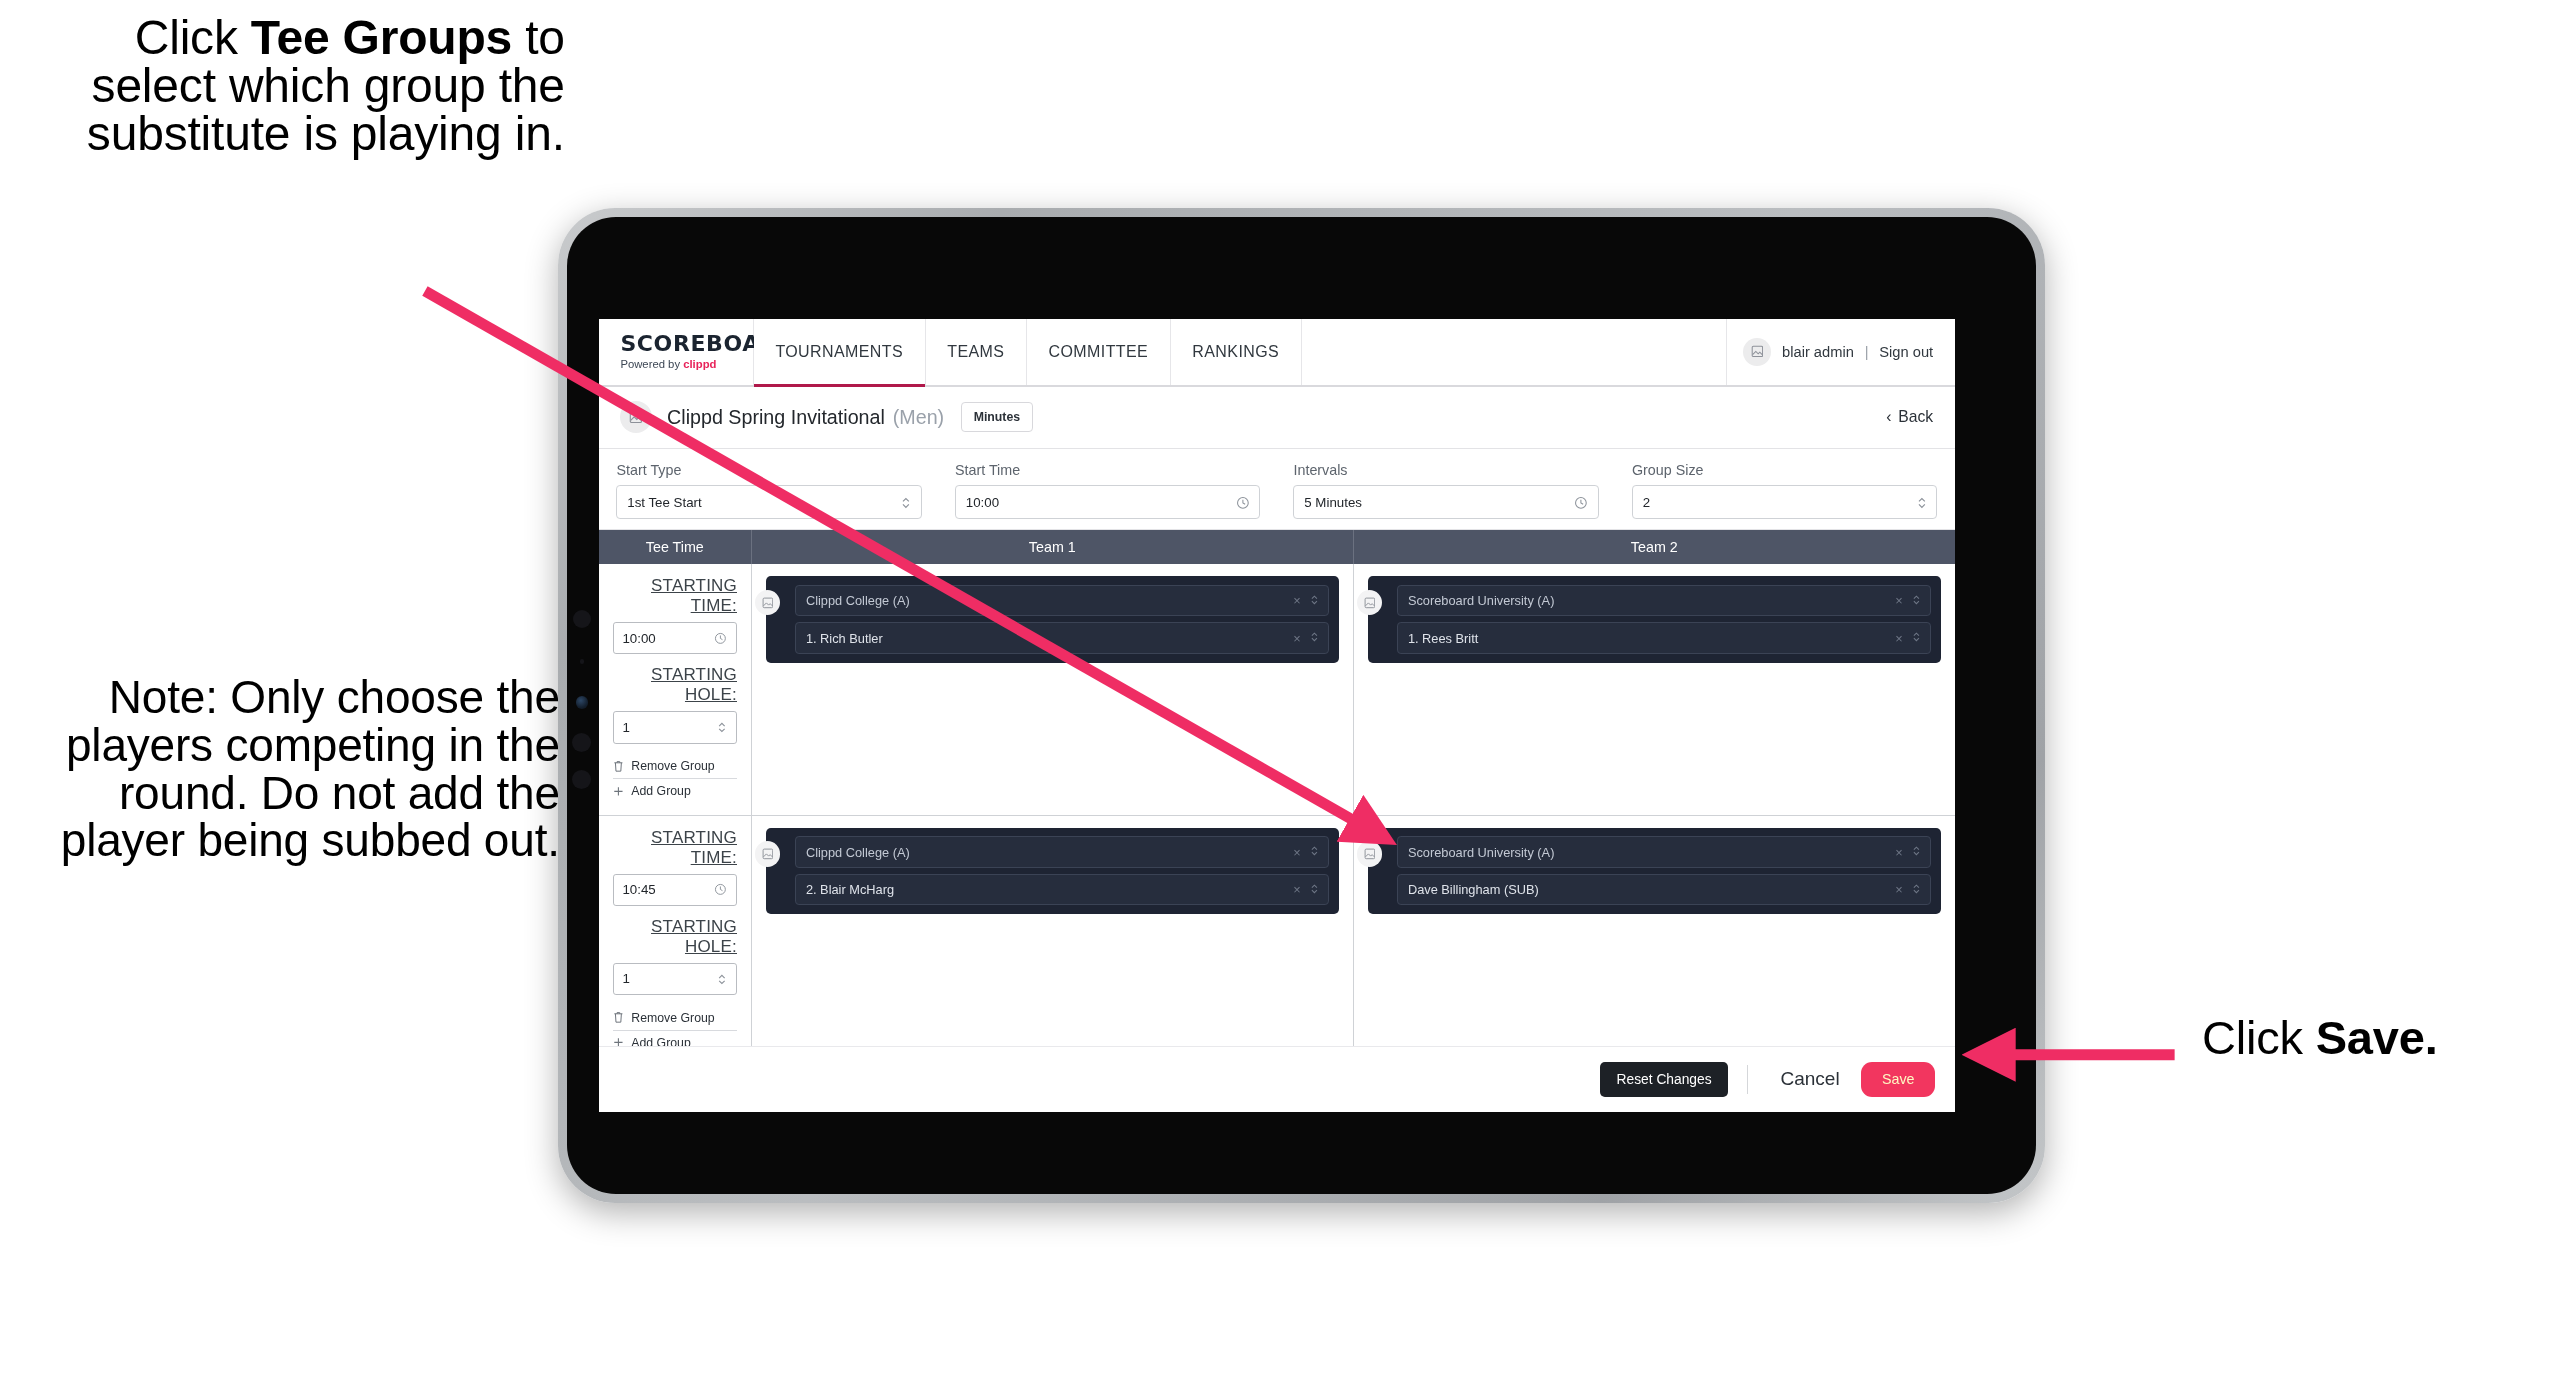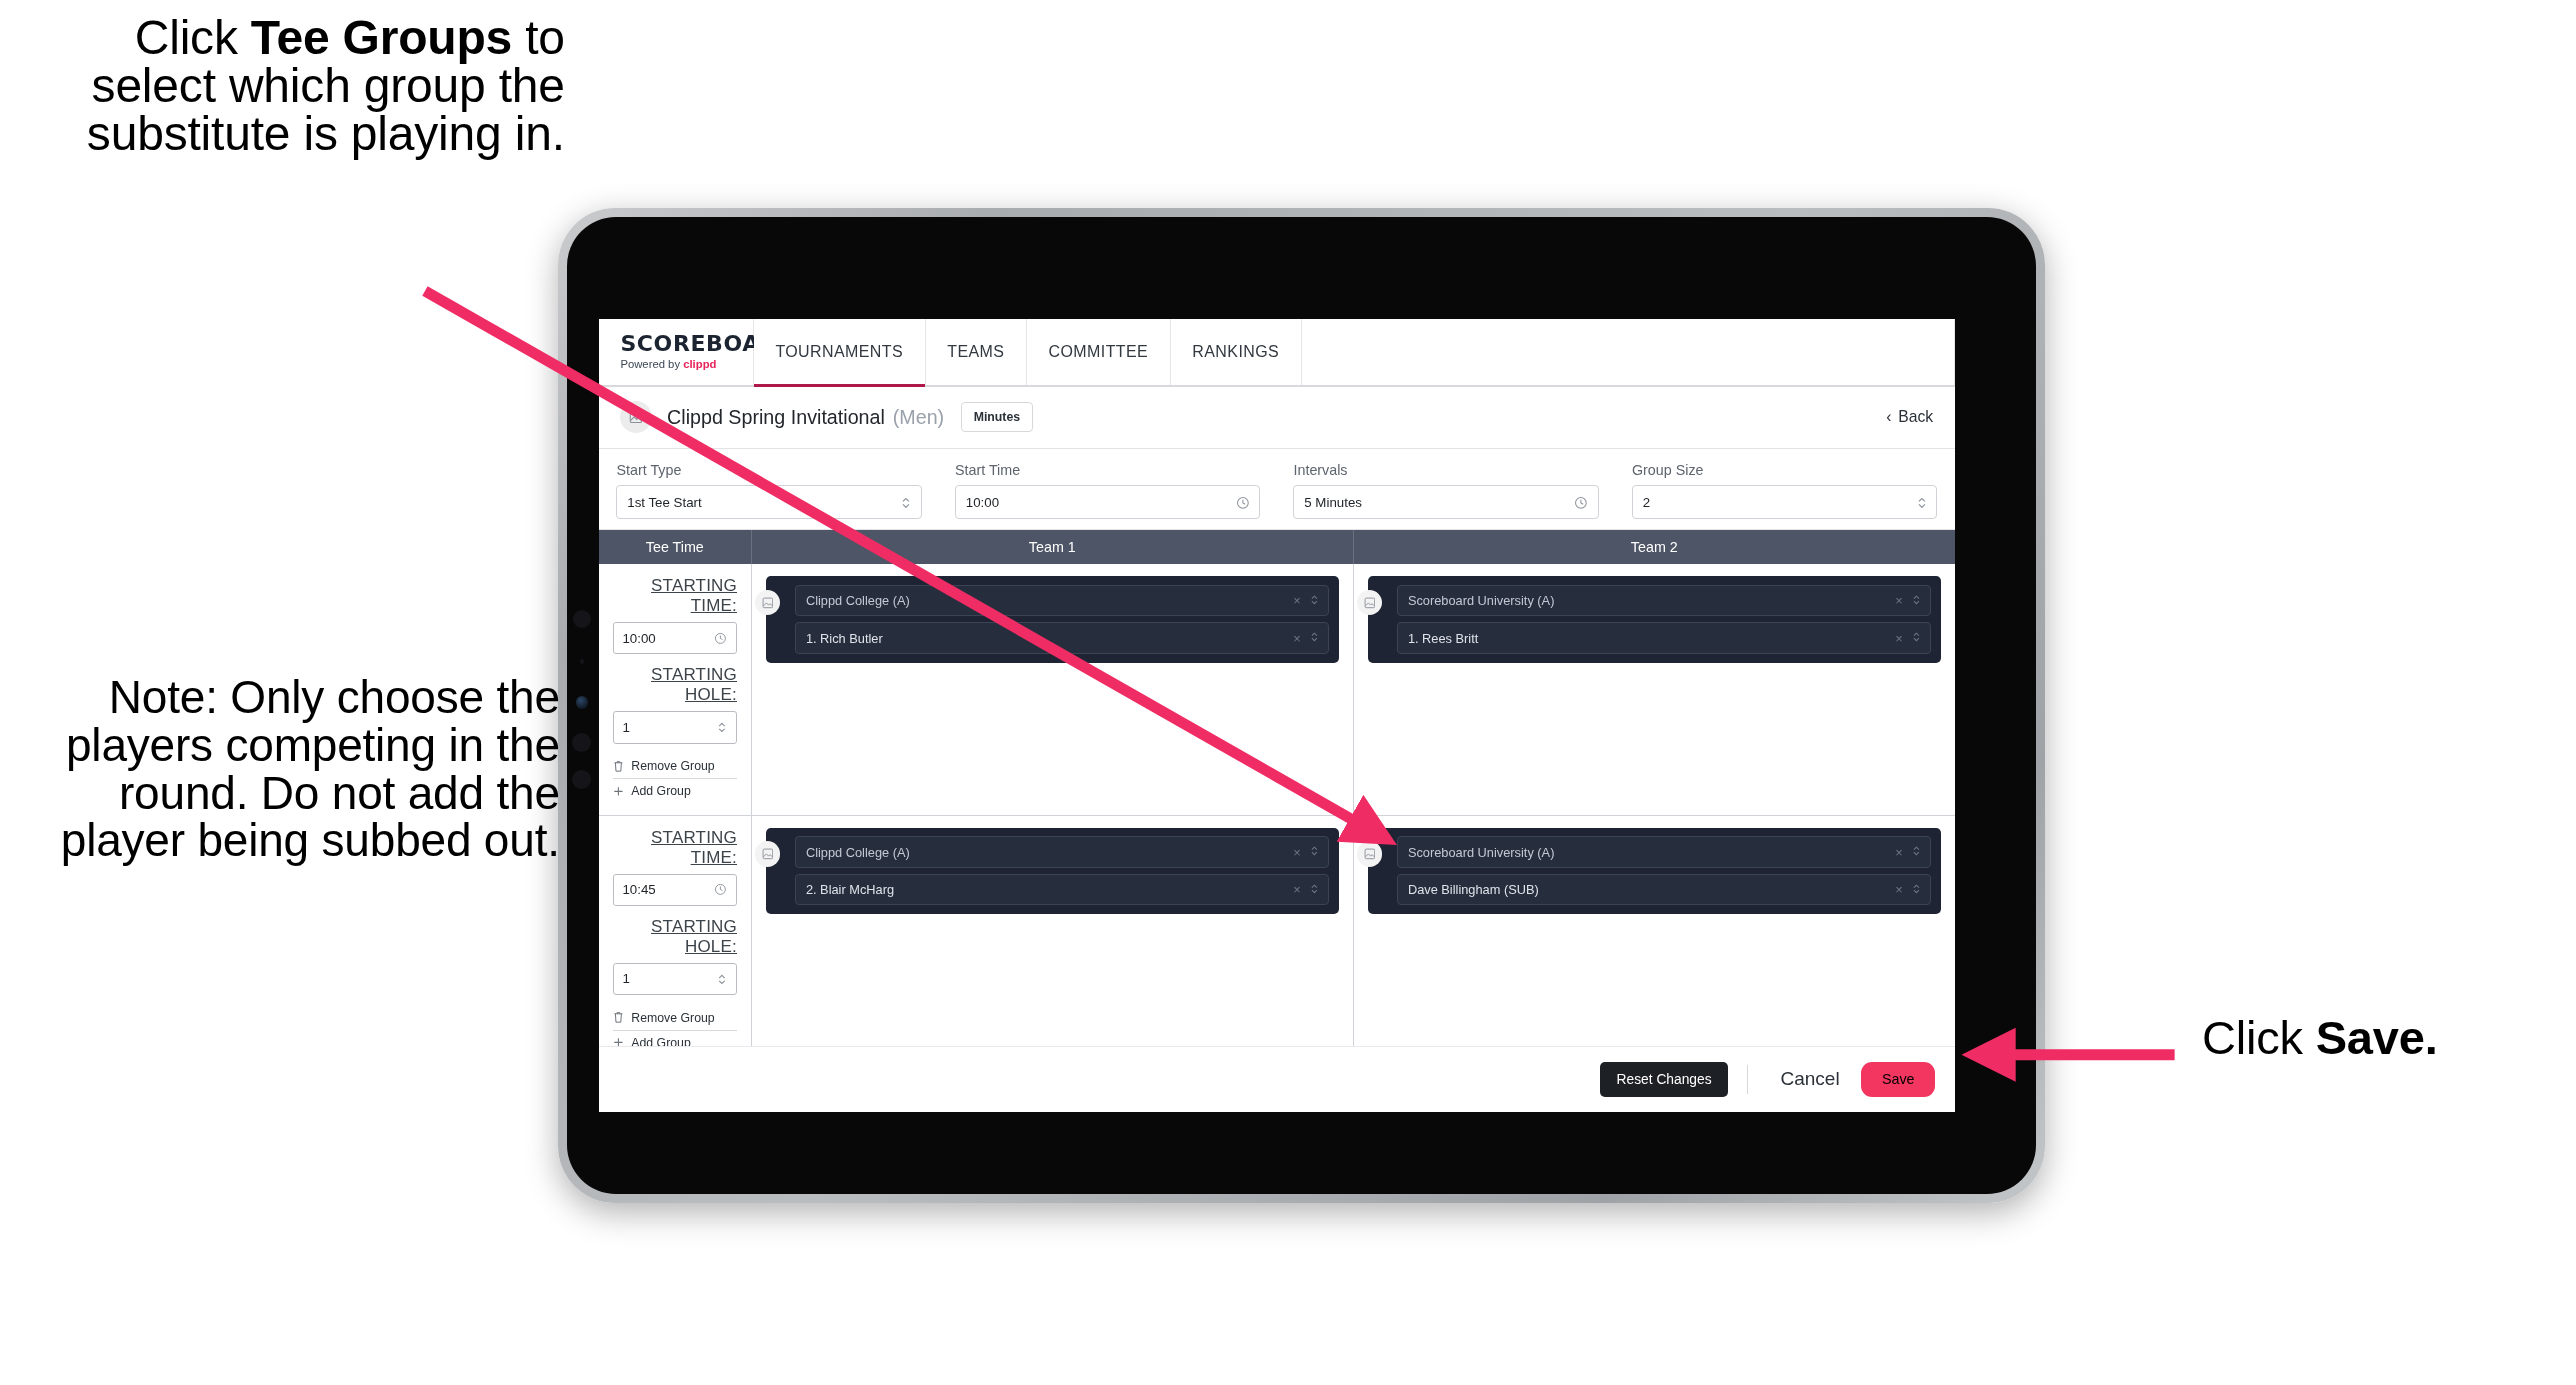--- a/index.html
+++ b/index.html
@@ -419,21 +419,21 @@
     margin: 0 18.7px;
   }
   #btn-cancel {
     color: #2b3138;
     font-size: 19px;
     padding: 9.8px 13.8px;
     cursor: pointer;
   }
   #btn-save {
     background: #f2365f;
-    color: #000000;
+    color: #fef9c3;
     border-radius: 11px;
     padding: 9.8px 20.6px;
     font-size: 14.3px;
     margin-left: 7.9px;
     cursor: pointer;
   }
 </style>
 </head>
 <body>
 
@@ -468,20 +468,31 @@
           </div>
         <div class="nav-tab">
             <span>COMMITTEE</span>
           </div>
         <div class="nav-tab">
             <span>RANKINGS</span>
           </div>
 
         <div id="nav-spacer"></div>
 
+        <div id="nav-user">
+          <div class="avatar">
+            <svg width="12.8" height="12.8" viewBox="0 0 16 16" fill="none" stroke="currentColor" stroke-width="1.3">
+              <rect x="1.5" y="1.5" width="13" height="13" rx="1.5"></rect>
+                <path d="M2 12l4-4 3 3 2-2 3 3"></path>
+            </svg>
+          </div>
+          <span>blair admin</span>
+          <span class="divider">|</span>
+          <span id="signout">Sign out</span>
+        </div>
       </div>
 
       <div id="subheader">
         <div id="tournament-icon">
           <svg width="13.8" height="13.8" viewBox="0 0 16 16" fill="none" stroke="currentColor" stroke-width="1.3">
             <rect x="1.5" y="1.5" width="13" height="13" rx="1.5"></rect>
               <path d="M2 12l4-4 3 3 2-2 3 3"></path>
           </svg>
         </div>
         <div id="tournament-title">Clippd Spring Invitational</div>

